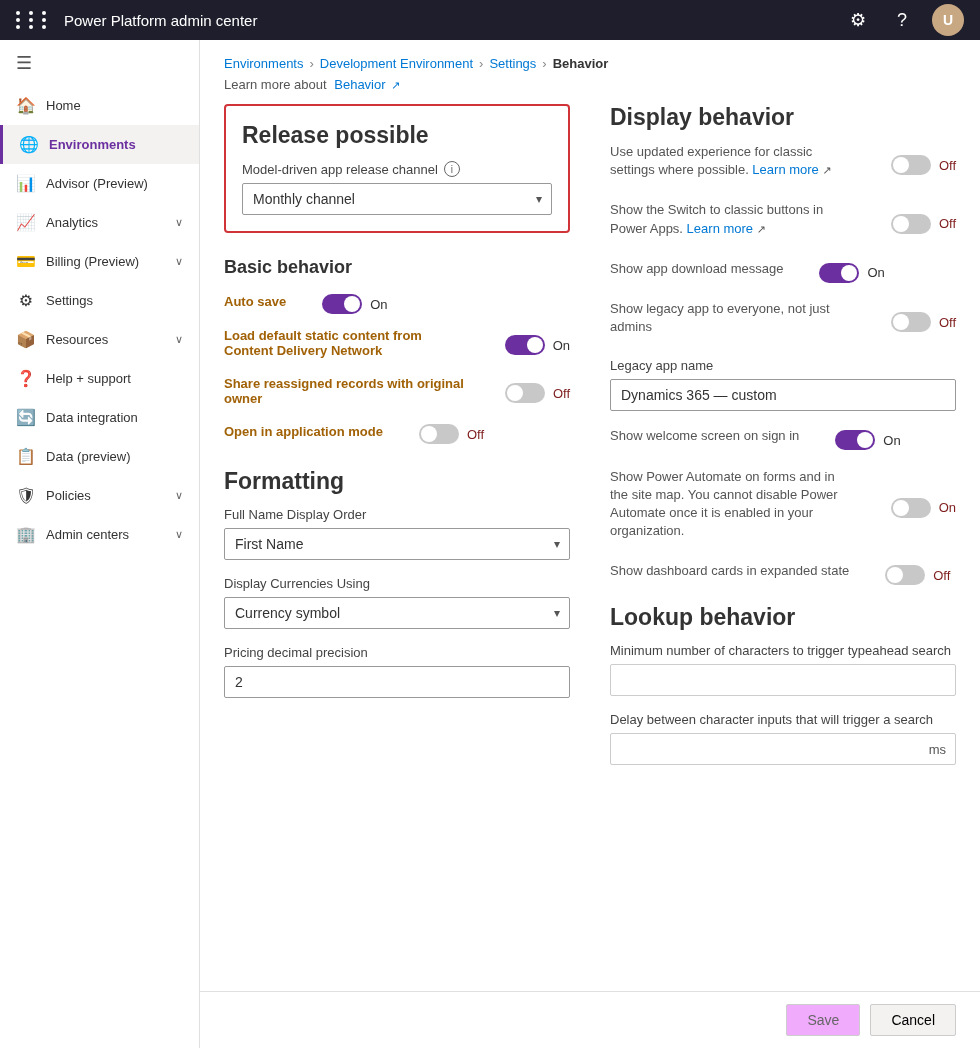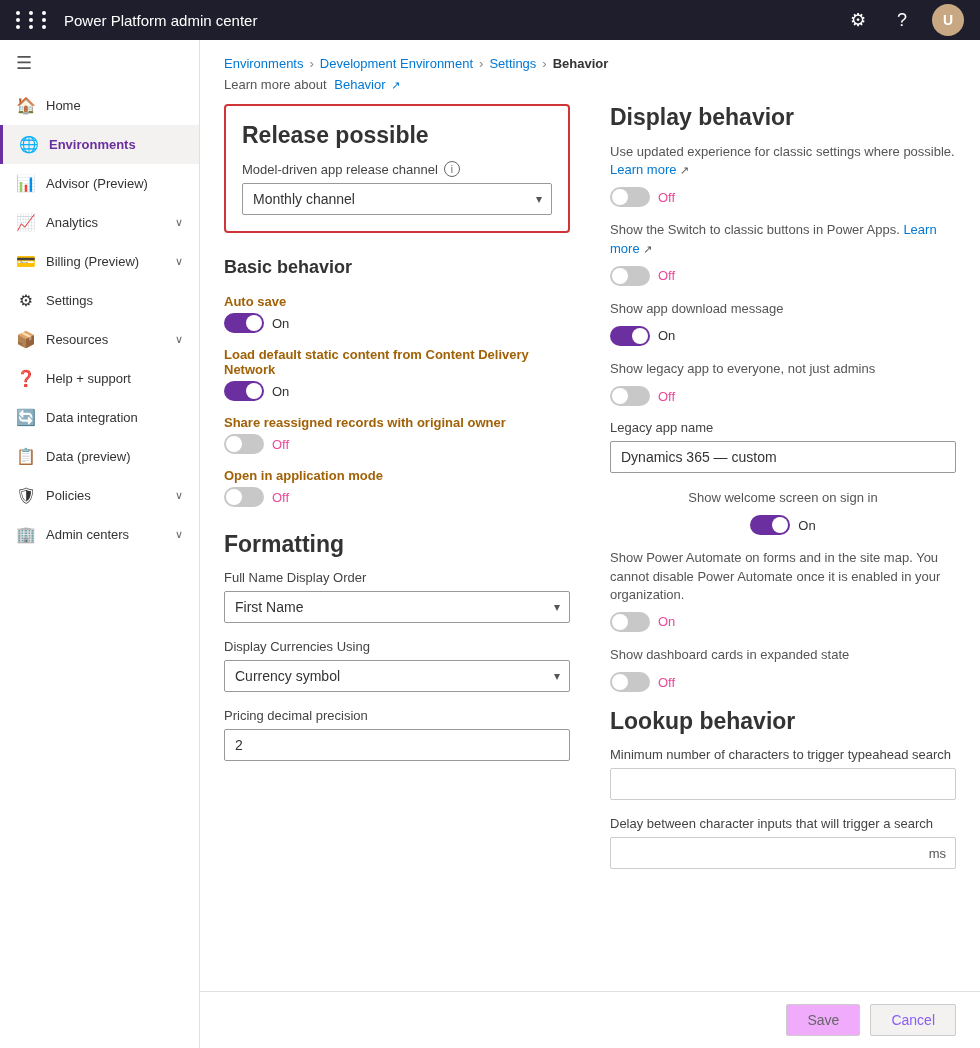--- a/index.html
+++ b/index.html
@@ -48,50 +48,50 @@
     .section-title { font-size: 23px; font-weight: 600; color: #333; margin-bottom: 12px; }
     .field-label { font-size: 13px; color: #444; margin-bottom: 6px; display: flex; align-items: center; gap: 6px; }
     .info-icon { display: inline-flex; align-items: center; justify-content: center; width: 16px; height: 16px; border-radius: 50%; border: 1px solid #666; color: #666; font-size: 10px; cursor: pointer; }
     .select-wrapper { position: relative; width: 100%; }
     .select-field { width: 100%; padding: 7px 32px 7px 10px; border: 1px solid #999; border-radius: 2px; appearance: none; background: #fff; font-size: 14px; cursor: pointer; color: #333; }
     .select-chevron { position: absolute; right: 10px; top: 50%; transform: translateY(-50%); color: #555; font-size: 12px; pointer-events: none; }
 
     
     .behavior-section { margin-bottom: 24px; }
     .behavior-section .section-title { font-size: 18px; margin-bottom: 16px; }
-    .toggle-row { display: flex; flex-direction: column; margin-bottom: 14px; }
+    .toggle-row { display: flex; flex-direction: row; margin-bottom: 14px; gap: 36px; }
     .toggle-row-label { font-size: 13px; color: #a16207; margin-bottom: 4px; font-weight: bold; }
     .toggle-inline { display: flex; align-items: center; gap: 8px; }
     .toggle-switch { width: 40px; height: 20px; border-radius: 10px; position: relative; cursor: pointer; flex-shrink: 0; }
     .toggle-switch.on { background: #6B2FA0; }
     .toggle-switch.off { background: #c8c8c8; }
     .toggle-knob { position: absolute; top: 2px; width: 16px; height: 16px; background: #fff; border-radius: 50%; transition: left 0.2s; }
     .toggle-switch.on .toggle-knob { left: 22px; }
     .toggle-switch.off .toggle-knob { left: 2px; }
     .toggle-text { font-size: 13px; color: #333; }
-    .toggle-text.off-text { color: #ec4899; }
+    .toggle-text.off-text { color: #7f1d1d; }
 
     
     .formatting-section { margin-bottom: 24px; }
     .input-field { width: 100%; padding: 7px 10px; border: 1px solid #999; border-radius: 2px; font-size: 14px; color: #333; background: #fff; }
     .field-group { margin-bottom: 16px; }
 
     
     .display-behavior-section { margin-bottom: 16px; }
     .display-desc { font-size: 13px; color: #555; margin-bottom: 8px; line-height: 1.4; }
     .display-desc a { color: #0078d4; cursor: pointer; }
     .legacy-name-input { width: 100%; padding: 7px 10px; border: 1px solid #999; border-radius: 2px; font-size: 14px; color: #333; background: #fff; }
     .lookup-section { margin-top: 8px; }
     .lookup-input { width: 100%; padding: 7px 10px; border: 1px solid #ccc; border-radius: 2px; font-size: 14px; color: #333; background: #fff; }
     .ms-suffix-row { position: relative; }
     .ms-suffix { position: absolute; right: 10px; top: 50%; transform: translateY(-50%); font-size: 13px; color: #555; }
 
     
     .footer-bar { display: flex; justify-content: flex-end; align-items: center; padding: 12px 24px; border-top: 1px solid #e0e0e0; gap: 10px; background: #fff; flex-shrink: 0; }
-    .btn { padding: 7px 20px; border-radius: 2px; font-size: 14px; cursor: pointer; border: 1px solid #ccc; background: #f3f2f1; color: #8b5cf6; }
+    .btn { padding: 7px 20px; border-radius: 2px; font-size: 14px; cursor: pointer; border: 1px solid #ccc; background: #f3f2f1; color: #000000; }
     .btn-primary { background: #f0abfc; color: #666; border-color: #ccc; }
 
     
     ::-webkit-scrollbar { width: 6px; }
     ::-webkit-scrollbar-thumb { background: #ccc; border-radius: 3px; }
   </style>
 </head>
 <body>
 
 <div class="topbar">

